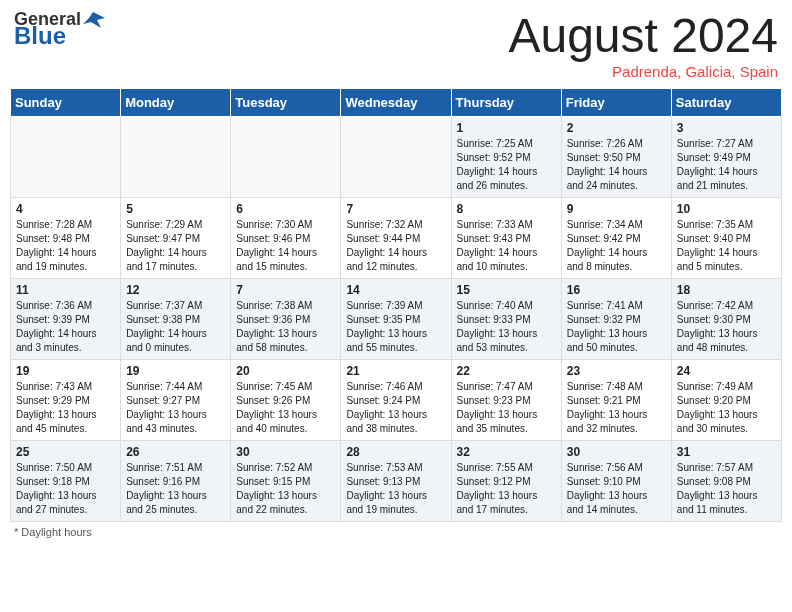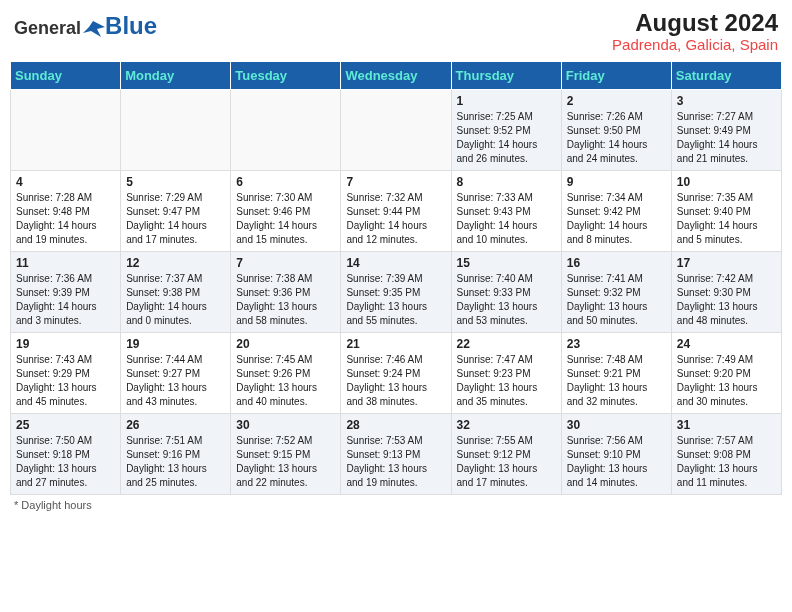--- a/index.html
+++ b/index.html
@@ -19,39 +19,39 @@
     }
     .logo {
       display: flex;
       align-items: center;
       gap: 2px;
     }
     .title-block {
       text-align: right;
     }
     .month-year {
-      font-size: 24px;
-      font-weight: bold;
+      font-size: 48px;
+      font-weight: normal;
       color: #222;
       line-height: 1.1;
     }
     .location {
       font-size: 15px;
       color: #ef4444;
     }
     table {
       width: 100%;
       border-collapse: collapse;
       table-layout: fixed;
     }
     thead tr {
       background-color: #1a5fa8;
     }
     thead th {
-      color: #5eead4;
+      color: #ffffff;
       font-size: 13px;
       font-weight: bold;
       padding: 6px 4px;
       text-align: left;
       border: 1px solid #fff;
     }
     tbody tr {
       border-bottom: 1px solid #ccc;
     }
     tbody td {
@@ -86,21 +86,21 @@
       color: #555;
       margin-top: 4px;
       padding-left: 4px;
     }
   </style>
 </head>
 <body>
 
 <div class="header">
   <div class="logo">
-    <div style="display:flex; flex-direction:row; line-height:1.0;margin-top:8px;">
+    <div style="display:flex; flex-direction:column; line-height:1.0;">
       <div style="display:flex; align-items:center; gap:2px;">
         <span style="font-size:18px; font-weight:bold; color:#333;">General</span>
         <svg width="22" height="18" viewBox="0 0 22 18" style="vertical-align:middle;">
           <polygon points="10,2 22,8 14,10 18,18 8,12 0,14 6,8" fill="#1a5fa8"></polygon>
         </svg>
       </div>
       <span style="font-size:24px; font-weight:bold; color:#1a5fa8; margin-top:-4px;">Blue</span>
     </div>
   </div>
   <div class="title-block">
@@ -189,21 +189,21 @@
         </td>
         <td>
           <div class="day-number">15</div>
           <div class="day-info">Sunrise: 7:40 AM<br>Sunset: 9:33 PM<br>Daylight: 13 hours and 53 minutes.</div>
         </td>
         <td>
           <div class="day-number">16</div>
           <div class="day-info">Sunrise: 7:41 AM<br>Sunset: 9:32 PM<br>Daylight: 13 hours and 50 minutes.</div>
         </td>
         <td>
-          <div class="day-number">17</div>
+          <div class="day-number">18</div>
           <div class="day-info">Sunrise: 7:42 AM<br>Sunset: 9:30 PM<br>Daylight: 13 hours and 48 minutes.</div>
         </td>
       </tr>
       <tr>
         <td>
           <div class="day-number">19</div>
           <div class="day-info">Sunrise: 7:43 AM<br>Sunset: 9:29 PM<br>Daylight: 13 hours and 45 minutes.</div>
         </td>
         <td>
           <div class="day-number">19</div>

